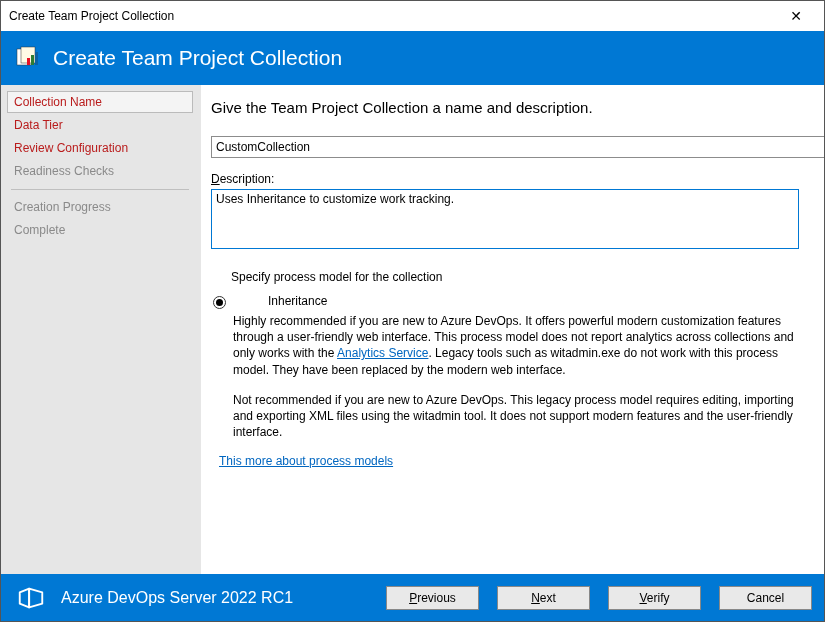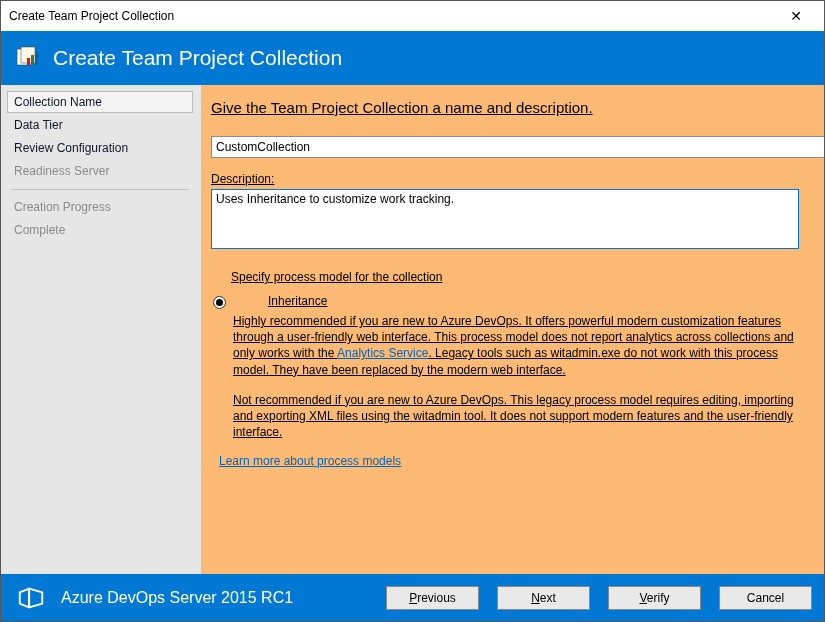--- a/index.html
+++ b/index.html
@@ -43,40 +43,39 @@
     width: 200px;
     background: #e6e6e6;
     padding: 6px 8px 6px 6px;
     display: flex;
     flex-direction: column;
     gap: 0;
   }
   .nav-item {
     padding: 3px 6px;
     font-size: 12px;
-    color: #0f172a;
+    color: #b91c1c;
     border: 1px solid transparent;
     margin-bottom: 1px;
     white-space: nowrap;
   }
   .nav-item.selected {
     background: #f4f4f4;
     border: 1px solid #bbb;
   }
   .nav-item.disabled { color: #8a8a8a; }
   .nav-sep {
     border-top: 1px solid #bfbfbf;
     margin: 6px 4px;
   }
   .main {
     flex: 1;
-    background: #fdba74;
+    background: #ffffff;
     padding: 14px 16px 10px 10px;
     overflow: auto;
-    text-decoration: underline;
   }
   .main h2.instr { font-size: 15px; font-weight: 400; margin-bottom: 20px; }
   .field-label { font-size: 12px; margin-bottom: 3px; display: block; }
   .underline { text-decoration: underline; }
   input.text {
     width: 704px;
     height: 22px;
     border: 1px solid #8c8c8c;
     padding: 2px 4px;
     font-family: inherit;
@@ -149,21 +148,21 @@
     </svg>
   </span>
   <span class="heading">Create Team Project Collection</span>
 </div>
 
 <div class="body">
   <div class="sidebar">
     <div class="nav-item selected">Collection Name</div>
     <div class="nav-item">Data Tier</div>
     <div class="nav-item">Review Configuration</div>
-    <div class="nav-item disabled">Readiness Server</div>
+    <div class="nav-item disabled">Readiness Checks</div>
     <div class="nav-sep"></div>
     <div class="nav-item disabled">Creation Progress</div>
     <div class="nav-item disabled">Complete</div>
   </div>
 
   <div class="main">
     <h2 class="instr">Give the Team Project Collection a name and description.</h2>
 
     <input class="text" type="text" value="CustomCollection" style="">
 
@@ -176,31 +175,31 @@
 
     <div class="radio-row">
       <span class="radio checked"></span>
       <span class="radio-label">Inheritance</span>
     </div>
     <p class="radio-desc"><span>Highly recommended if you are new to Azure DevOps. It offers powerful modern customization features through a user-friendly web interface. This process model does not report analytics across collections and only works with the </span><a class="link">Analytics Service</a><span>. Legacy tools such as witadmin.exe do not work with this process model. They have been replaced by the modern web interface.</span></p>
 
     <p class="radio-desc">Not recommended if you are new to Azure DevOps. This legacy process model requires editing, importing and exporting XML files using the witadmin tool. It does not support modern features and the user-friendly interface.</p>
 
     <div class="learn-more">
-      <a class="link">Learn more about process models</a>
+      <a class="link">This more about process models</a>
     </div>
   </div>
 </div>
 
 <div class="footer">
   <span class="logo-wrap">
     <svg width="30" height="30" viewBox="0 0 32 32">
       <polygon points="4,10 14,6 14,26 4,22" fill="none" stroke="#fff" stroke-width="2" stroke-linejoin="round"></polygon>
       <polygon points="14,6 28,10 28,22 14,26" fill="none" stroke="#fff" stroke-width="2" stroke-linejoin="round"></polygon>
     </svg>
   </span>
-  <span class="product">Azure DevOps Server 2015 RC1</span>
+  <span class="product">Azure DevOps Server 2022 RC1</span>
   <span class="spacer"></span>
   <button><span class="u">P</span><span>revious</span></button>
   <button><span class="u">N</span><span>ext</span></button>
   <button><span class="u">V</span><span>erify</span></button>
   <button>Cancel</button>
 </div>
 
 </body></html>

